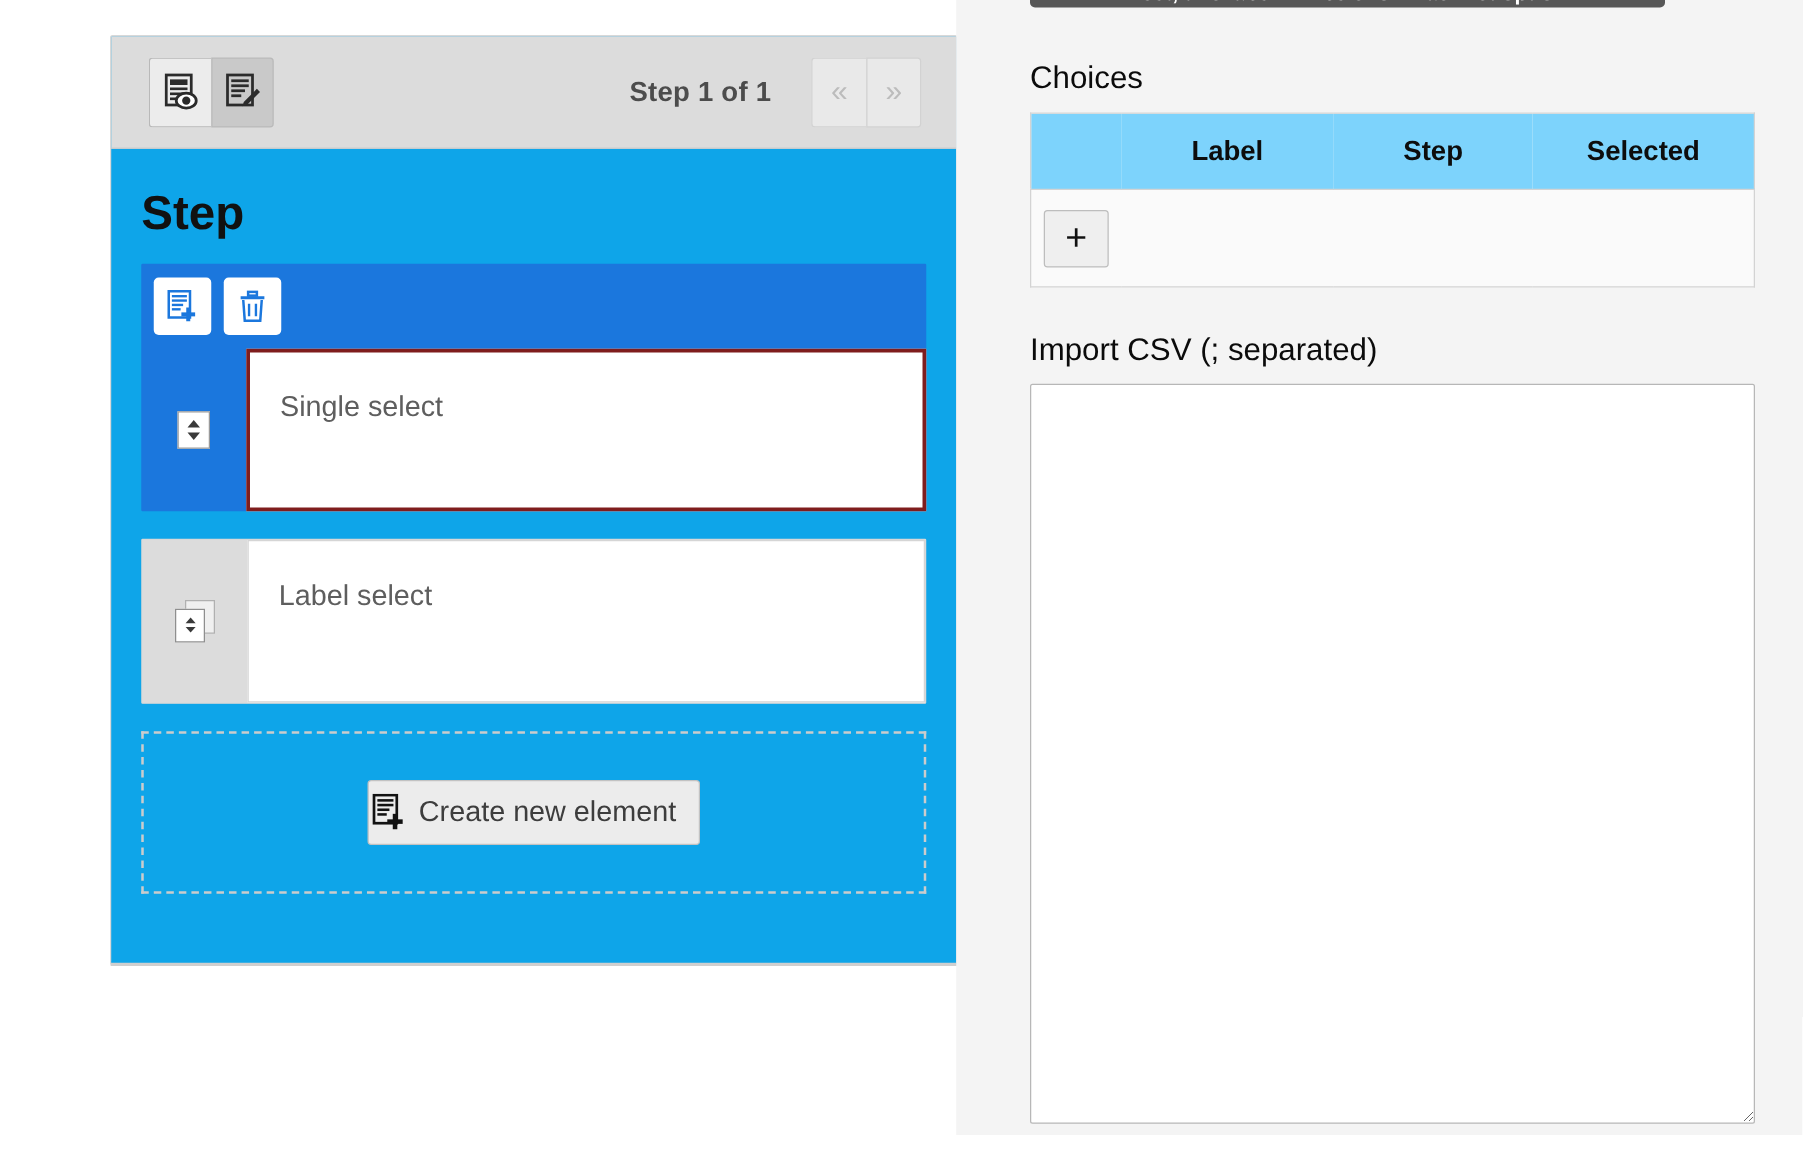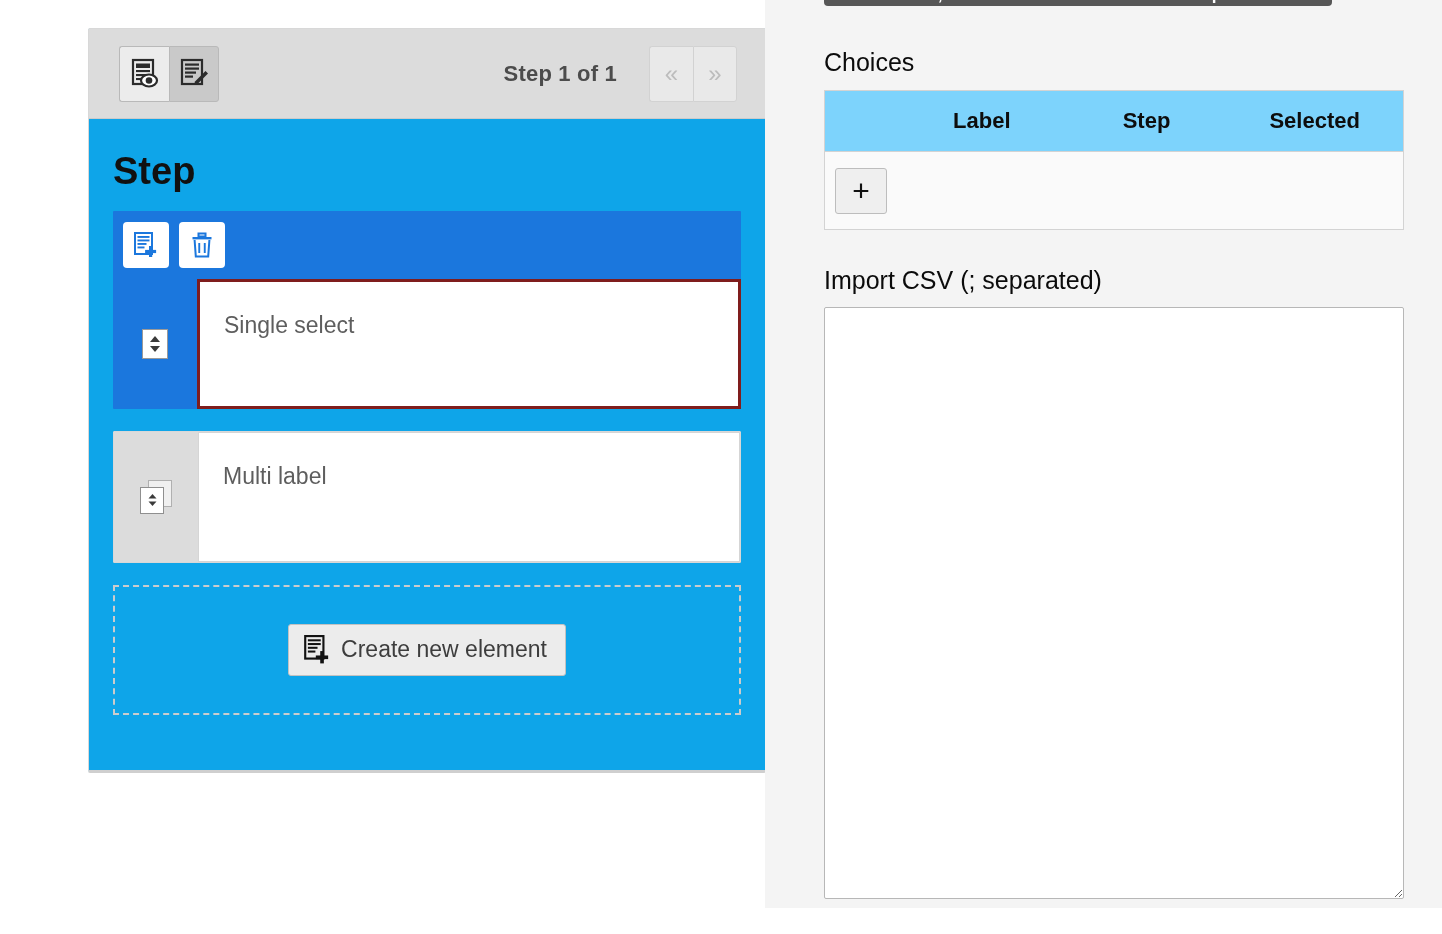--- a/index.html
+++ b/index.html
@@ -151,21 +151,21 @@
     border: 2px dashed #cccccc;
     height: 130px;
     display: flex; align-items: center; justify-content: center;
     margin-top: 6px;
   }
   .create-btn {
     display: flex; align-items: center; gap: 10px;
     background: #ececec;
     border: 1px solid #c2c2c2;
     border-radius: 3px;
-    padding: 10px 18px 10px 14px;
+    padding: 10px 18px 10px 2px;
     font-size: 23px;
     color: #3d3d3d;
     cursor: pointer;
     font-family: "Liberation Sans", sans-serif;
   }
 
   
   .right-panel {
     position: absolute;
     left: 765px; top: 0;
@@ -345,21 +345,21 @@
             <div class="handle-box-stack">
               <div class="back"></div>
               <div class="front">
                 <svg width="11" height="16" viewBox="0 0 11 16">
                   <path d="M5.5 2 L9.5 6.5 L1.5 6.5 Z" fill="#3a3a3a"></path>
                   <path d="M5.5 14 L9.5 9.5 L1.5 9.5 Z" fill="#3a3a3a"></path>
                 </svg>
               </div>
             </div>
           </div>
-          <div class="el-field">Multi label</div>
+          <div class="el-field">Label select</div>
         </div>
       </div>
 
       <div class="dropzone">
         <button class="create-btn">
           <span>
             <svg width="28" height="30" viewBox="0 0 26 28">
               <rect x="2" y="1" width="17" height="21" fill="none" stroke="#121212" stroke-width="2"></rect>
               <rect x="4.5" y="4" width="12" height="1.9" fill="#121212"></rect>
               <rect x="4.5" y="7.5" width="12" height="1.9" fill="#121212"></rect>

